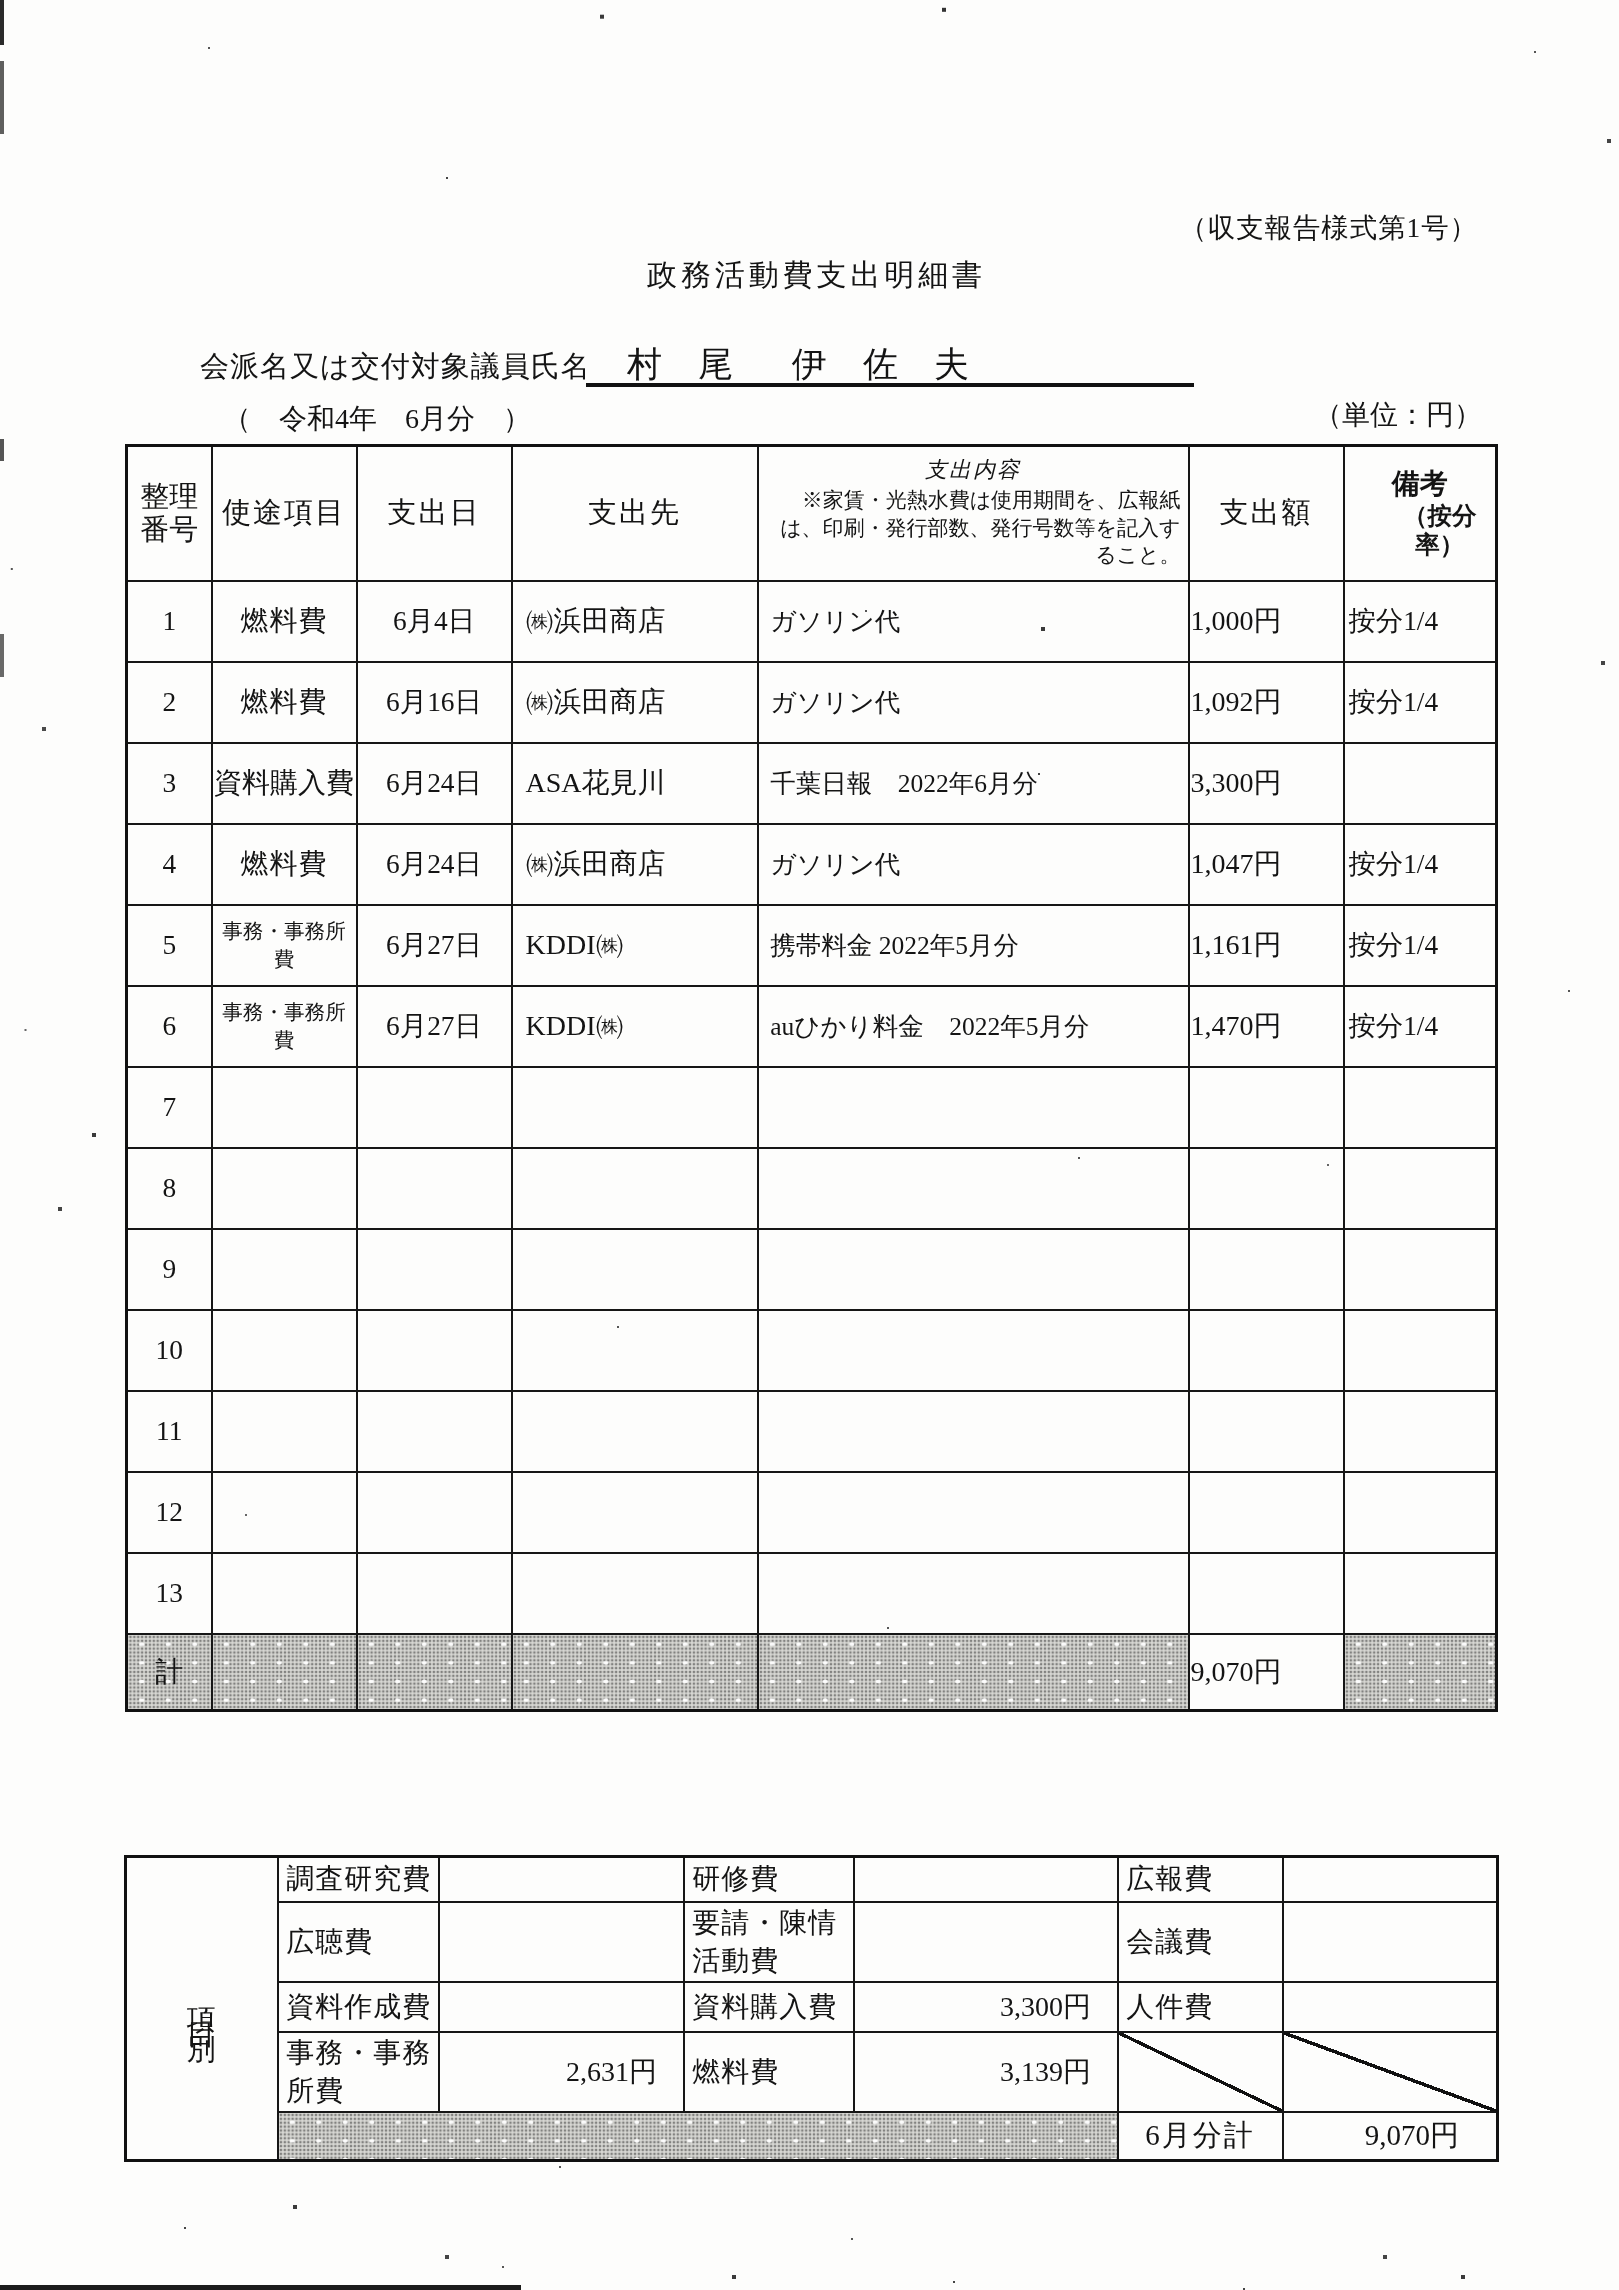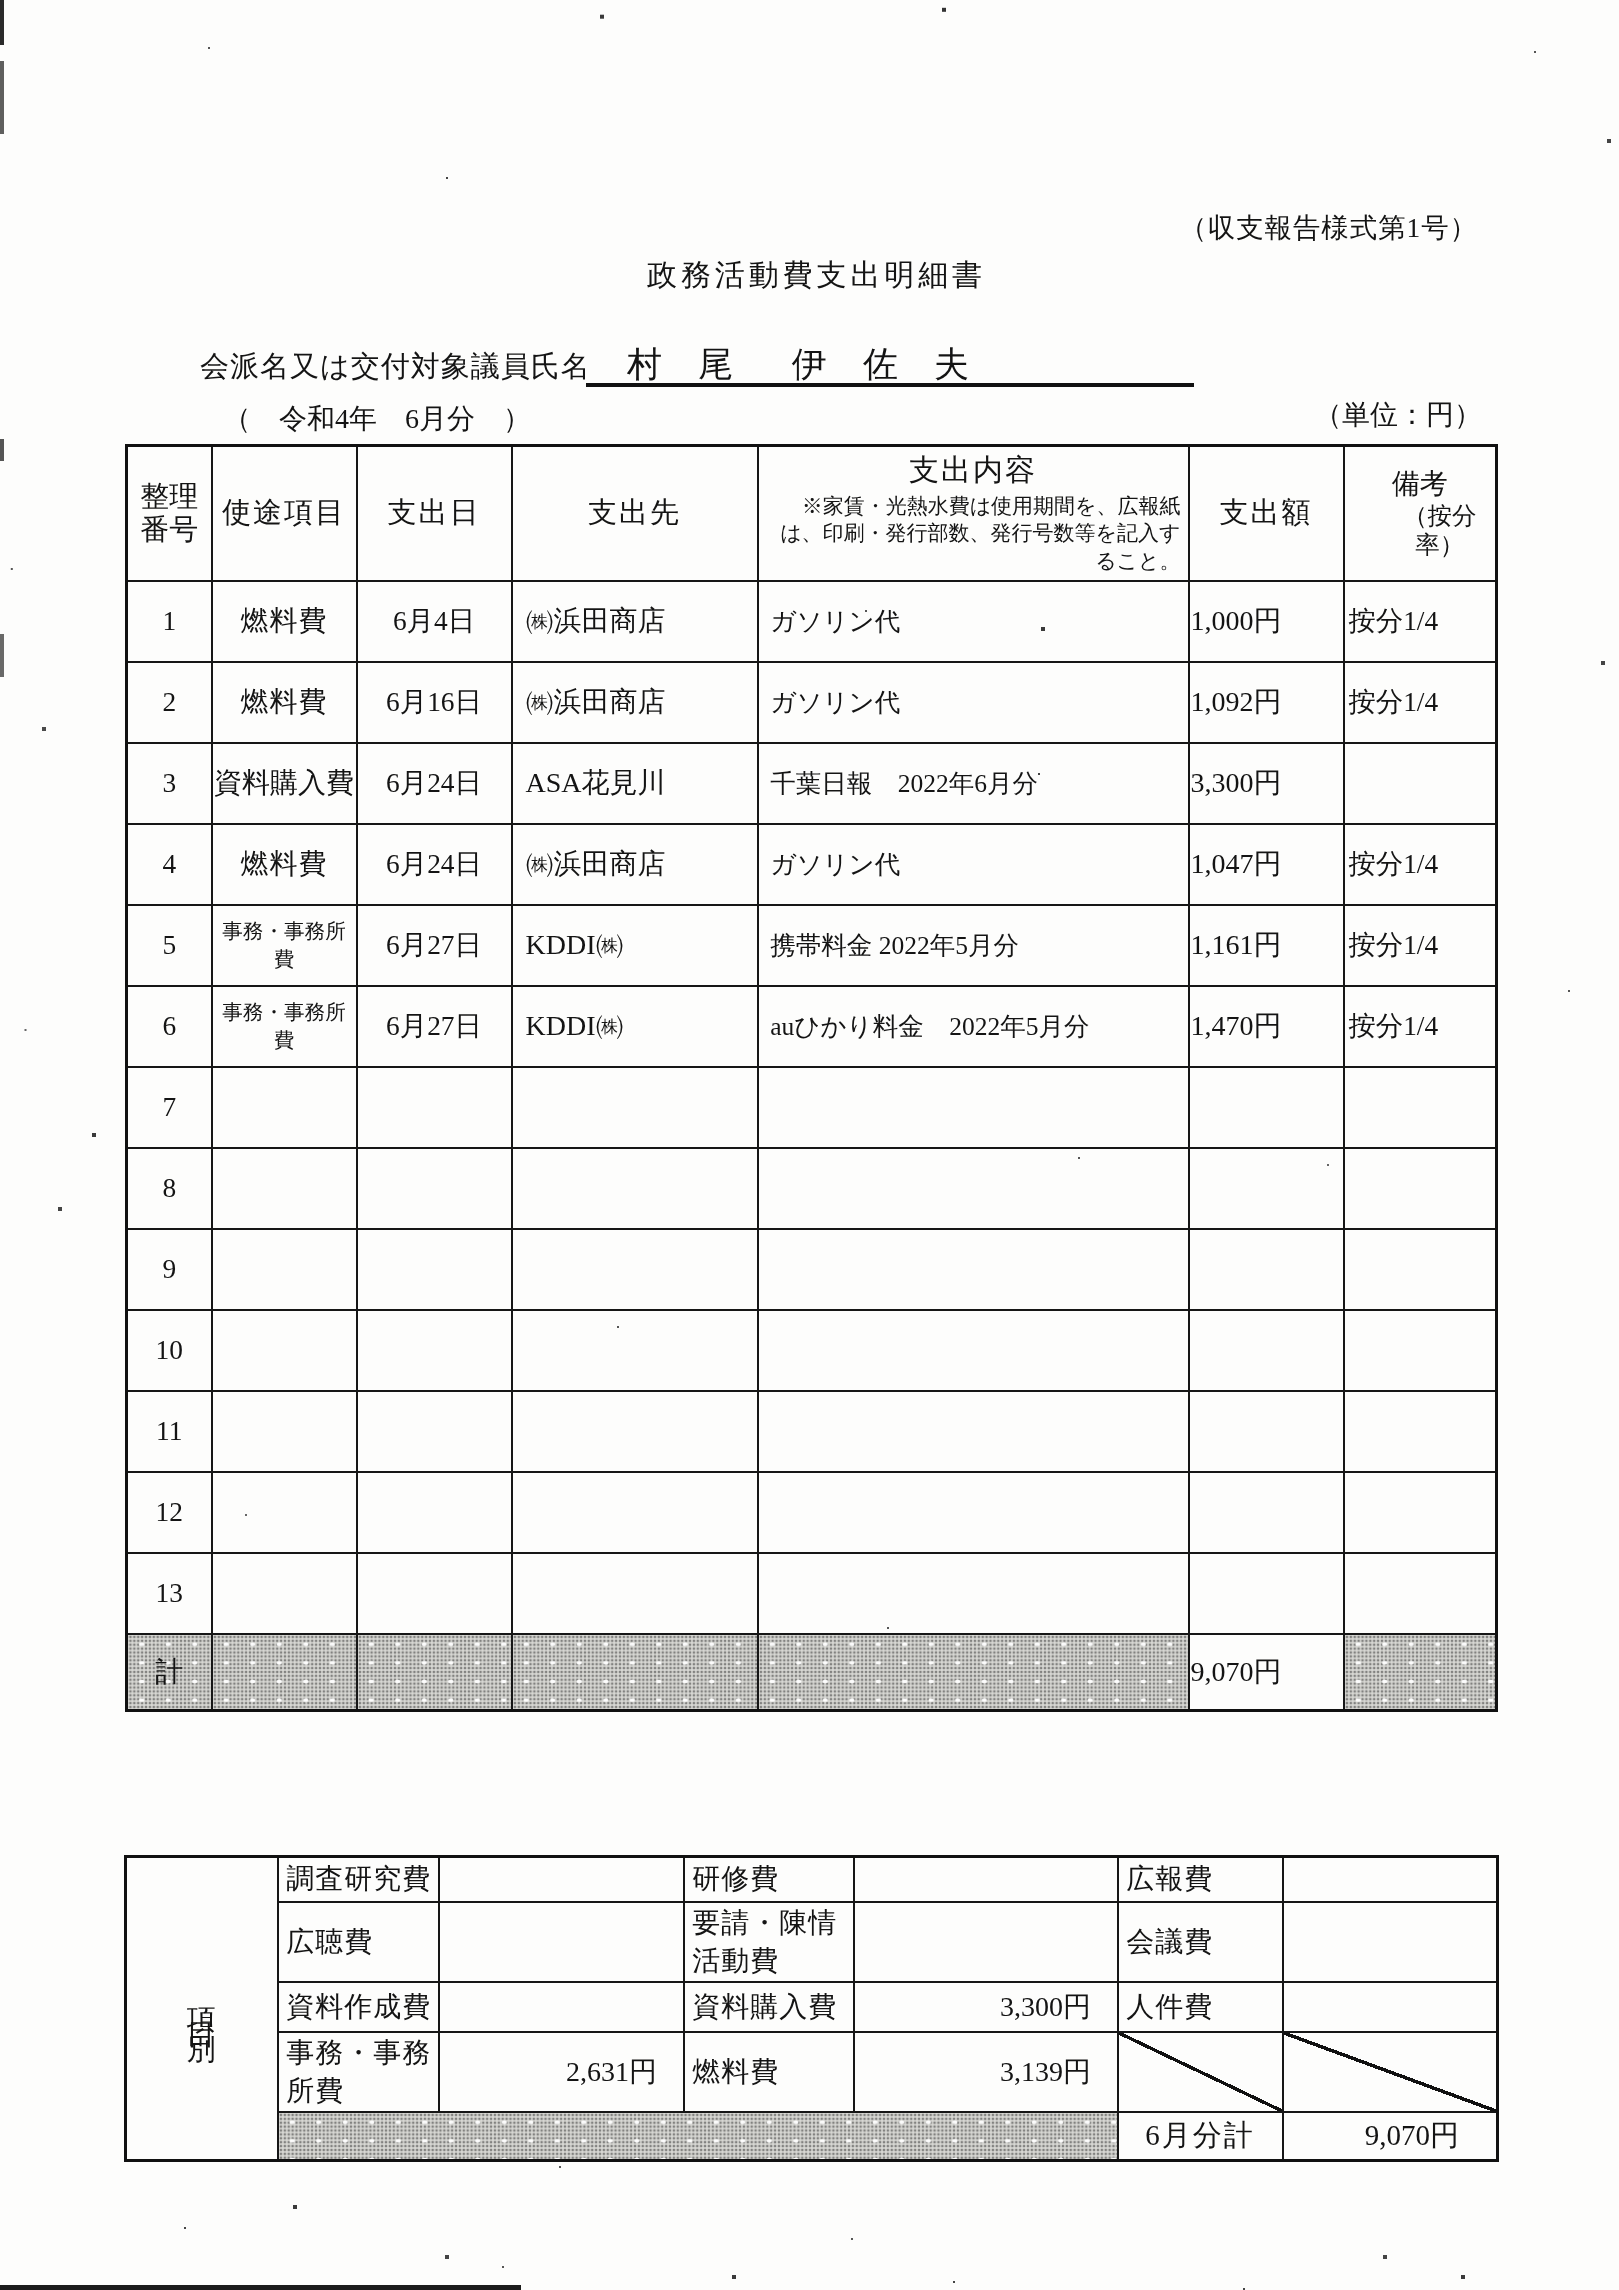--- a/index.html
+++ b/index.html
@@ -28,24 +28,24 @@
   }
   .mt th,.mt td{border:2px solid #161616;overflow:hidden;}
   .mt thead tr{height:135px;}
   .mt thead th{font-weight:normal;border-bottom-width:2.9px;}
   .mt tbody tr{height:81px;}
   .mt tr.total-row{height:77px;}
   .mt tr.total-row td{border-top-width:2.9px;}
   .h-main{font-size:29px;letter-spacing:2px;}
   .h-two{font-size:29px;line-height:1.15;}
   .h-two span{display:block;text-align:center;}
-  .content-head .ct{display:block;text-align:center;font-size:30px;letter-spacing:2px;margin-top:2px;}
+  .content-head .ct{display:block;text-align:center;font-size:22px;letter-spacing:2px;margin-top:2px;font-style:italic;}
   .content-head .cn{display:block;text-align:right;font-size:21px;line-height:1.3;padding:2px 5.9px 3.9px 7.8px;}
   .h-remarks{font-size:28px;line-height:1.2;}
-  .h-remarks span{display:block;text-align:center;}
+  .h-remarks span{display:block;text-align:center;font-weight:bold;}
   .h-remarks .sub{font-size:24.5px;padding-left:40px;}
   .c-no{text-align:center;font-size:27.4px;}
   .c-cat{text-align:center;font-size:28px;letter-spacing:1px;}
   .c-date{text-align:center;font-size:27.4px;}
   .c-payee{text-align:left;padding-left:13px;font-size:28px;}
   .c-content{text-align:left;padding-left:11.8px;font-size:25.5px;white-space:pre;}
   .c-amount{padding-right:7.8px;font-size:28px;}
   .c-remarks{text-align:left;padding-left:3.9px;font-size:27.4px;}
   .small{font-size:20.6px;letter-spacing:0;}
   

